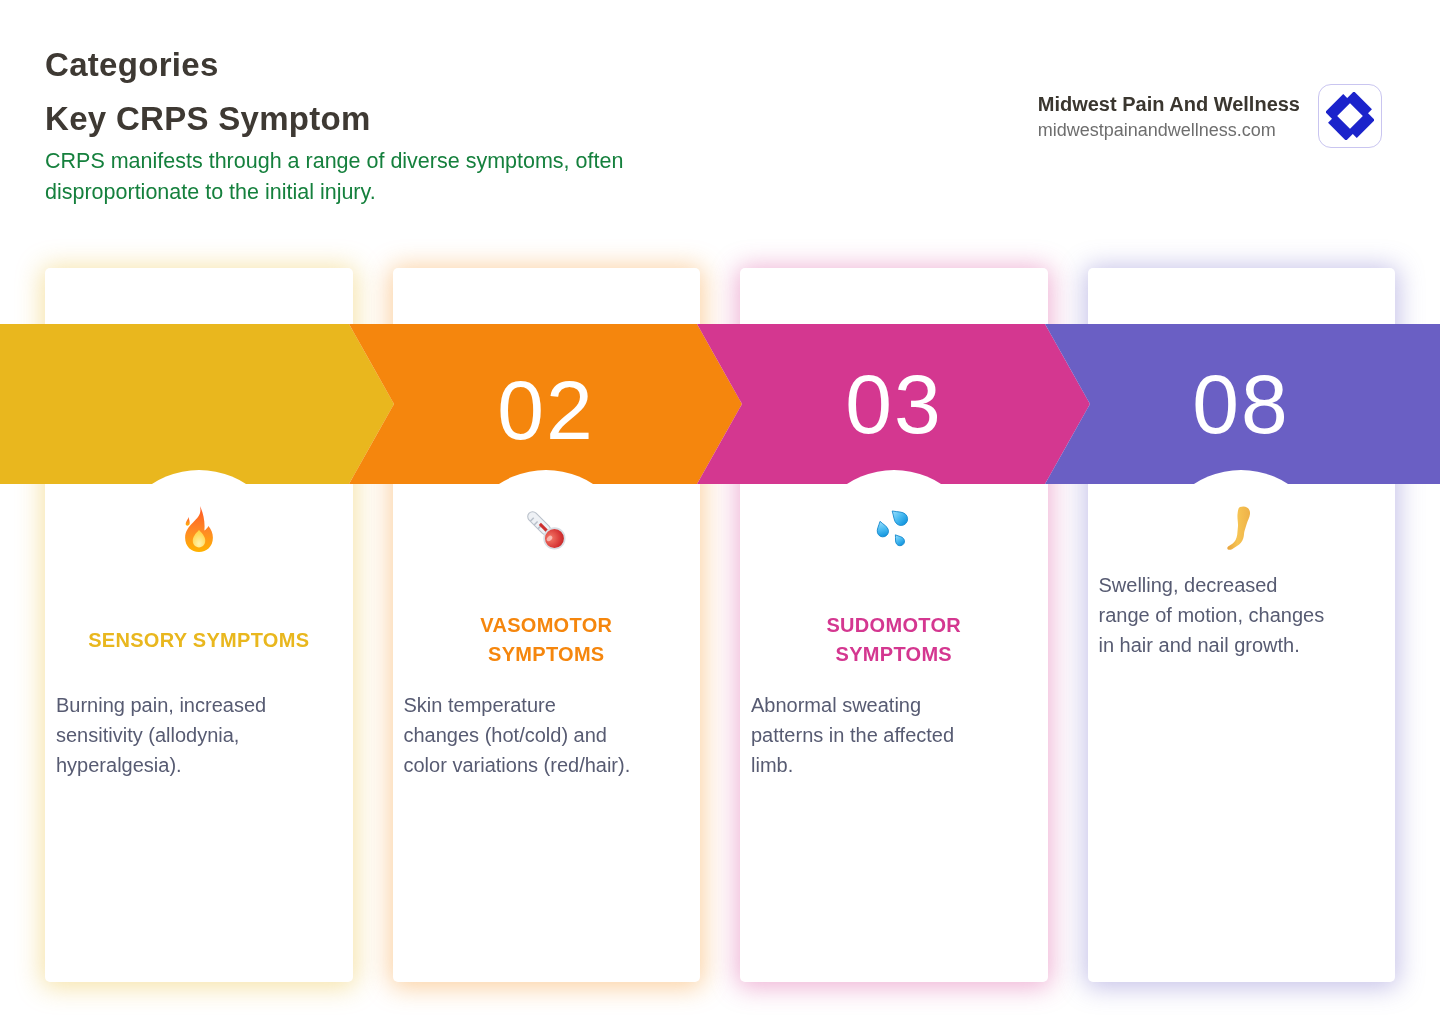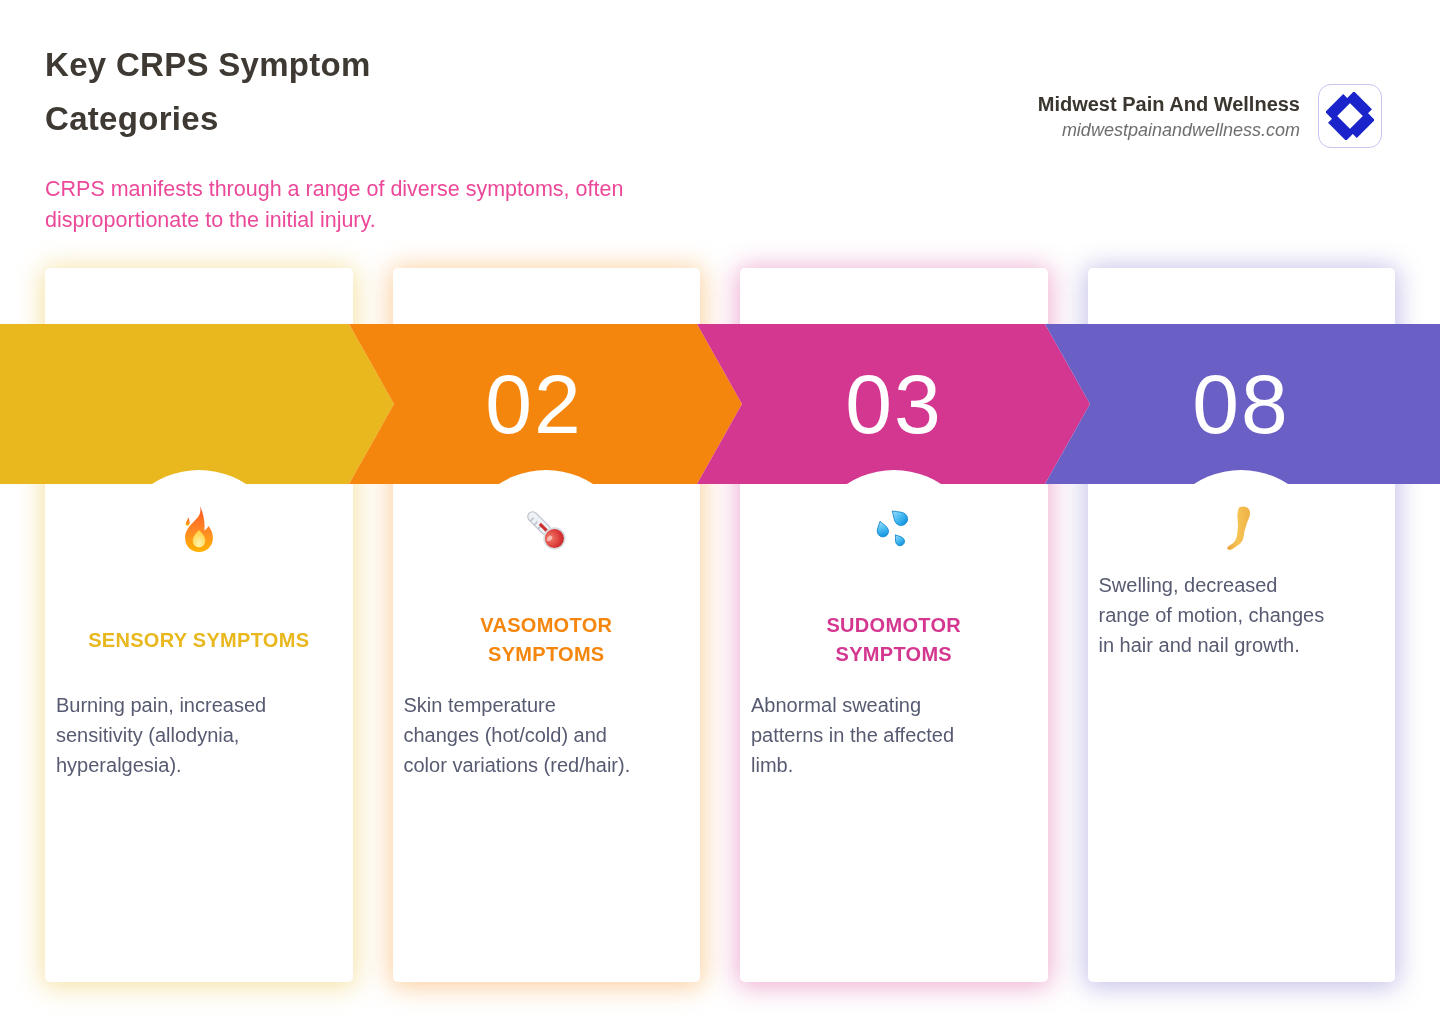--- a/index.html
+++ b/index.html
@@ -7,26 +7,26 @@
   body {
     position:relative;
     background:#ffffff;
     font-family:"Liberation Sans", sans-serif;
     overflow:hidden;
   }
 
   
   .header-left { position:absolute; left:45px; top:38px; width:700px; }
   .page-title { font-size:33px; font-weight:700; color:#3E3933; line-height:54px; letter-spacing:0.3px; }
-  .page-subtitle { margin-top:28px; font-size:21.5px; line-height:31px; color:#ec4899; width:660px; }
+  .page-subtitle { margin-top:0; font-size:21.5px; line-height:31px; color:#15803d; width:660px; }
 
   .brand { position:absolute; top:84px; right:58px; display:flex; align-items:center; gap:18px; }
-  .brand-text { text-align:right; }
+  .brand-text { }
   .brand-name { font-size:20px; font-weight:700; color:#3A362F; line-height:27px; }
-  .brand-site { font-size:18px; color:#6E6E6E; line-height:24px;font-style:italic; }
+  .brand-site { font-size:18px; color:#6E6E6E; line-height:24px; }
   .logo-box {
     width:64px; height:64px; background:#fff;
     border:1.5px solid #C9C5F0; border-radius:13px;
     display:flex; align-items:center; justify-content:center;
   }
 
   
   .cards { position:absolute; left:45px; top:268px; width:1350px; display:flex; gap:40px; }
   .card {
     flex:1; height:714px; background:#ffffff; border-radius:5px;
@@ -49,29 +49,29 @@
   .seg2 { left:349px;  width:393px; clip-path:polygon(0 0, 348px 0, 100% 50%, 348px 100%, 0 100%, 45px 50%); }
   .seg3 { left:697px;  width:393px; clip-path:polygon(0 0, 348px 0, 100% 50%, 348px 100%, 0 100%, 45px 50%); }
   .seg4 { left:1045px; width:395px; clip-path:polygon(0 0, 100% 0, 100% 100%, 0 100%, 45px 50%); }
   .dome { position:absolute; top:146px; width:172px; height:172px; border-radius:50%; background:#ffffff; }
   .dome1 { left:113px; } .dome2 { left:460px; } .dome3 { left:808px; } .dome4 { left:1155px; }
   .num {
     position:absolute; top:0; height:100%; width:220px;
     display:flex; align-items:center; justify-content:center;
     color:#ffffff; font-size:84px; font-weight:300; letter-spacing:2px;
   }
-  .num1 { left:89px; } .num2 { left:424px; } .num3 { left:784px; } .num4 { left:1131px; }
+  .num1 { left:89px; } .num2 { left:436px;margin-top:6px; } .num3 { left:784px; } .num4 { left:1131px; }
 </style>
 </head>
 <body>
 
 <div class="header-left">
   <div class="page-title">
+    <div>Categories</div>
     <div>Key CRPS Symptom</div>
-    <div>Categories</div>
   </div>
   <div class="page-subtitle">CRPS manifests through a range of diverse symptoms, often disproportionate to the initial injury.</div>
 </div>
 
 <div class="brand">
   <div class="brand-text">
     <div class="brand-name">Midwest Pain And Wellness</div>
     <div class="brand-site">midwestpainandwellness.com</div>
   </div>
   <div class="logo-box">

